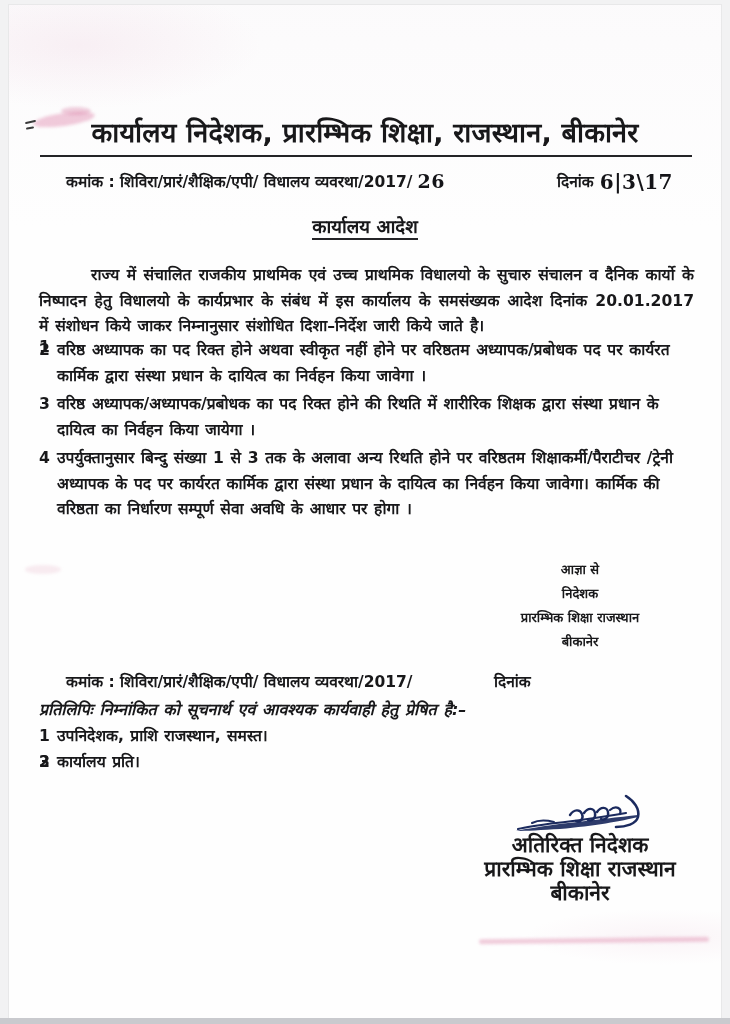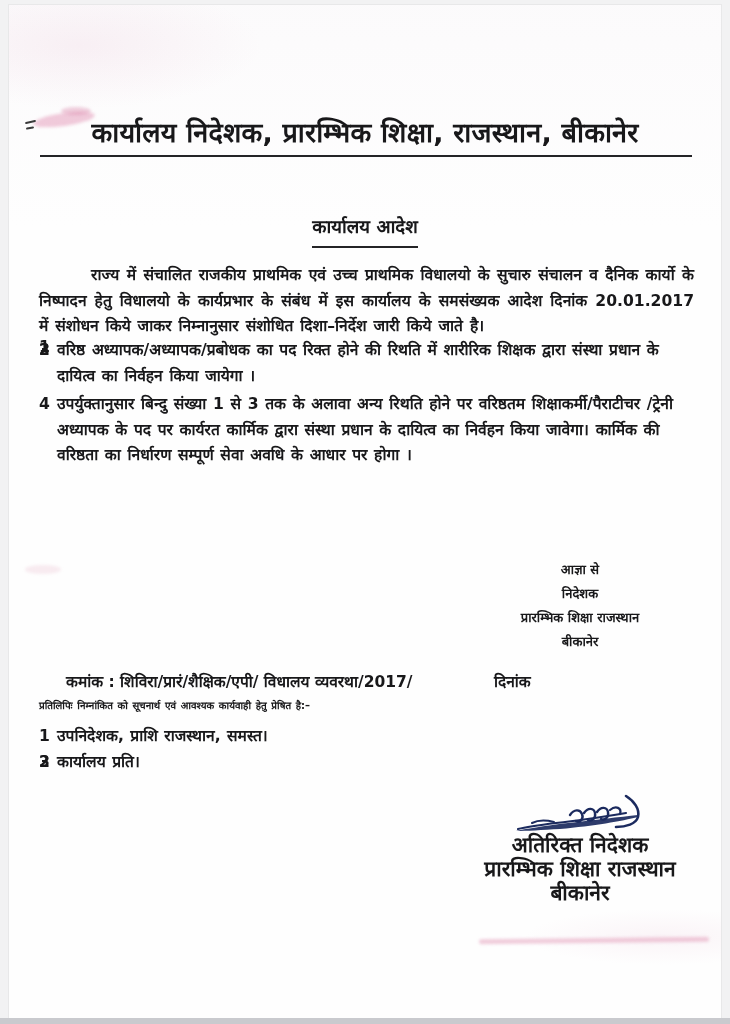--- a/index.html
+++ b/index.html
@@ -172,21 +172,21 @@
     position: absolute;
     left: 0;
     top: 208px;
     width: 712px;
     text-align: center;
     font-size: 18.5px;
     font-weight: 700;
   }
   #order-heading span {
     border-bottom: 2px solid #242427;
-    padding-bottom: 9px;
+    padding-bottom: 1px;
   }
 
   #preamble {
     position: absolute;
     left: 30px;
     top: 258px;
     width: 655px;
     font-size: 15.6px;
     font-weight: 600;
     line-height: 25.5px;
@@ -250,24 +250,25 @@
     top: 0;
     font-size: 15.5px;
     font-weight: 700;
     white-space: nowrap;
   }
 
   #copy-intro {
     position: absolute;
     left: 30px;
     top: 693px;
-    font-size: 10px;
+    font-size: 16px;
     font-weight: 600;
     white-space: nowrap;
     word-spacing: 1.2px;
+    font-style: italic;
   }
   #copy-list {
     position: absolute;
     left: 30px;
     top: 718px;
     width: 480px;
   }
   .copy-item {
     position: relative;
     display: block;
@@ -319,33 +320,42 @@
     <div class="smudge" id="smudge-line-bottom"></div>
 
     <div id="title-dash">
       <i></i>
         <i></i>
     </div>
 
     <div class="doc-text" id="office-title">कार्यालय निदेशक, प्रारम्भिक शिक्षा, राजस्थान, बीकानेर</div>
     <div id="office-title-underline"></div>
 
+    <div id="ref-row">
+      <div class="doc-text" id="ref-number">
+        <span>कमांक : शिविरा/प्रारं/शैक्षिक/एपी/ विधालय व्यवरथा/2017/</span><span class="handwritten" id="ref-number-hand">26</span>
+      </div>
+      <div class="doc-text" id="ref-date">
+        <span>दिनांक</span><span class="handwritten" id="ref-date-hand">6|3\17</span>
+      </div>
+    </div>
 
     <div class="doc-text" id="order-heading">
       <span>कार्यालय आदेश</span>
     </div>
 
     <div class="doc-text" id="preamble">राज्य में संचालित राजकीय प्राथमिक एवं उच्च प्राथमिक विधालयो के सुचारु संचालन व दैनिक कार्यो के निष्पादन हेतु विधालयो के कार्यप्रभार के संबंध में इस कार्यालय के समसंख्यक आदेश दिनांक 20.01.2017 में संशोधन किये जाकर निम्नानुसार संशोधित दिशा–निर्देश जारी किये जाते है।</div>
 
     <div id="clause-list">
       <div class="clause doc-text">
         <span class="num">1</span>
       </div>
       <div class="clause doc-text">
         <span class="num">2</span>
+        <span>वरिष्ठ अध्यापक का पद रिक्त होने अथवा स्वीकृत नहीं होने पर वरिष्ठतम अध्यापक/प्रबोधक पद पर कार्यरत कार्मिक द्वारा संस्था प्रधान के दायित्व का निर्वहन किया जावेगा ।</span>
       </div>
       <div class="clause doc-text">
         <span class="num">3</span>
         <span>वरिष्ठ अध्यापक/अध्यापक/प्रबोधक का पद रिक्त होने की रिथति में शारीरिक शिक्षक द्वारा संस्था प्रधान के दायित्व का निर्वहन किया जायेगा ।</span>
       </div>
       <div class="clause doc-text">
         <span class="num">4</span>
         <span>उपर्युक्तानुसार बिन्दु संख्या 1 से 3 तक के अलावा अन्य रिथति होने पर वरिष्ठतम शिक्षाकर्मी/पैराटीचर /ट्रेनी अध्यापक के पद पर कार्यरत कार्मिक द्वारा संस्था प्रधान के दायित्व का निर्वहन किया जावेगा। कार्मिक की वरिष्ठता का निर्धारण सम्पूर्ण सेवा अवधि के आधार पर होगा ।</span>
       </div>
     </div>

